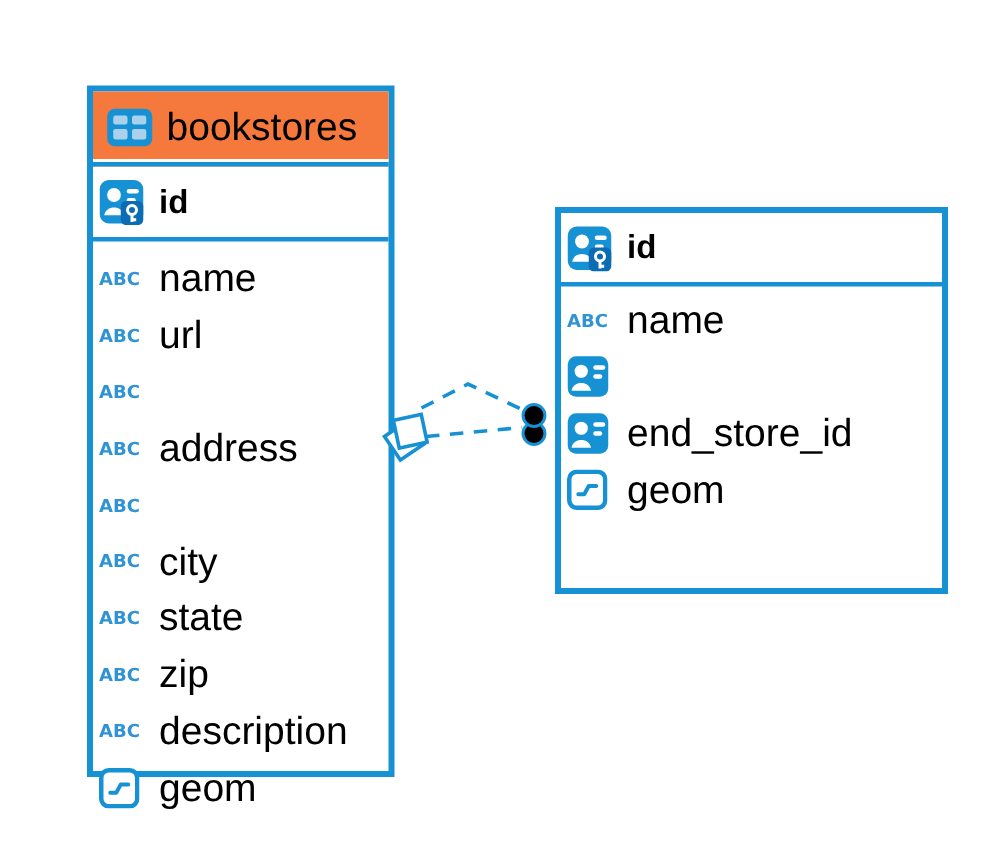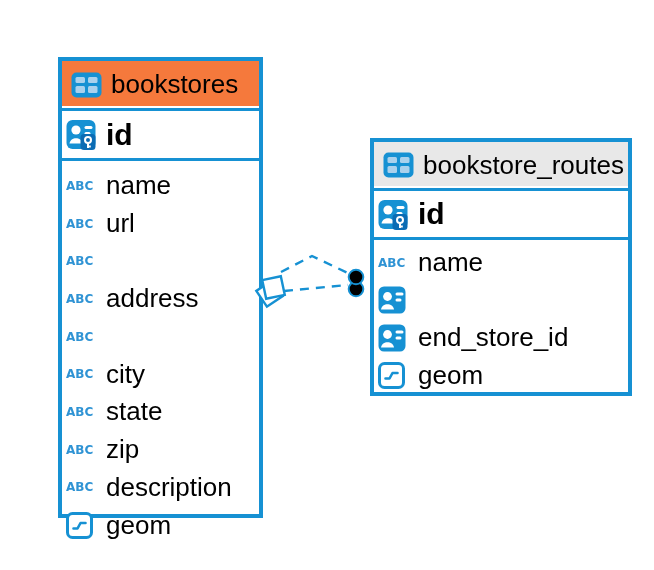--- a/index.html
+++ b/index.html
@@ -23,21 +23,21 @@
     padding-left:9px; font-size:26px; color:#000;
     border-bottom:3px solid #1691D3;
     box-shadow: inset 0 -2px 0 #ffffff; 
     box-sizing:border-box;
   }
   #table-bookstores .tbl-header { height:50px; background:#F5793C; }
   #table-routes     .tbl-header { height:49px; background:#E8E8E8; }
 
   .pk-row {
     display:flex; align-items:center; gap:6px;
-    padding-left:4px; font-size:30px; font-weight:bold; color:#000;
+    padding-left:4px; font-size:22px; font-weight:bold; color:#000;
     border-bottom:3px solid #1691D3; box-sizing:border-box;
   }
   #table-bookstores .pk-row { height:50px; }
   #table-routes     .pk-row { height:49px; }
 
   .fields { box-sizing:border-box; }
   #table-bookstores .fields { padding-top:6px; }
   #table-routes     .fields { padding-top:4px; }
 
   .field-row {
@@ -142,32 +142,20 @@
             <rect x="1.5" y="1.5" width="24" height="24" rx="5" fill="#fff" stroke="#1691D3" stroke-width="3"></rect>
             <path d="M7.5 16.5 L11.5 16.5 L14.5 11 L19.5 11" fill="none" stroke="#1691D3" stroke-width="2.6" stroke-linecap="round" stroke-linejoin="round"></path>
           </svg>
         </span>
         <span class="label">geom</span>
       </div>
     </div>
   </div>
 
   <div class="db-table" id="table-routes">
-    <div class="tbl-header">
-      <span class="hdr-icon-slot">
-        <svg width="31" height="26" viewBox="0 0 31 26">
-          <rect x="0.5" y="0.5" width="30" height="25" rx="5" fill="#1691D3"></rect>
-          <rect x="4.5" y="5" width="9.5" height="6" rx="1.5" fill="#AAD1EC"></rect>
-          <rect x="17" y="5" width="9.5" height="6" rx="1.5" fill="#AAD1EC"></rect>
-          <rect x="4.5" y="14" width="9.5" height="7" rx="1.5" fill="#AAD1EC"></rect>
-          <rect x="17" y="14" width="9.5" height="7" rx="1.5" fill="#AAD1EC"></rect>
-        </svg>
-      </span>
-      <span class="label">bookstore_routes</span>
-    </div>
 
     <div class="pk-row">
       <span class="icon-slot">
         <svg width="31" height="31" viewBox="0 0 31 31">
           <rect x="0.5" y="1" width="29" height="29" rx="6" fill="#1691D3"></rect>
           <circle cx="10" cy="11" r="4.6" fill="#fff"></circle>
           <path d="M3.5 24.5 C4.5 17.5 15.5 17.5 16.5 24.5 Z" fill="#fff"></path>
           <rect x="18.5" y="7" width="8" height="3" rx="1.5" fill="#fff"></rect>
           <rect x="18.5" y="13" width="6" height="3" rx="1.5" fill="#fff"></rect>
           <rect x="14.5" y="15" width="15" height="16" rx="3.5" fill="#0B6CB4"></rect>

